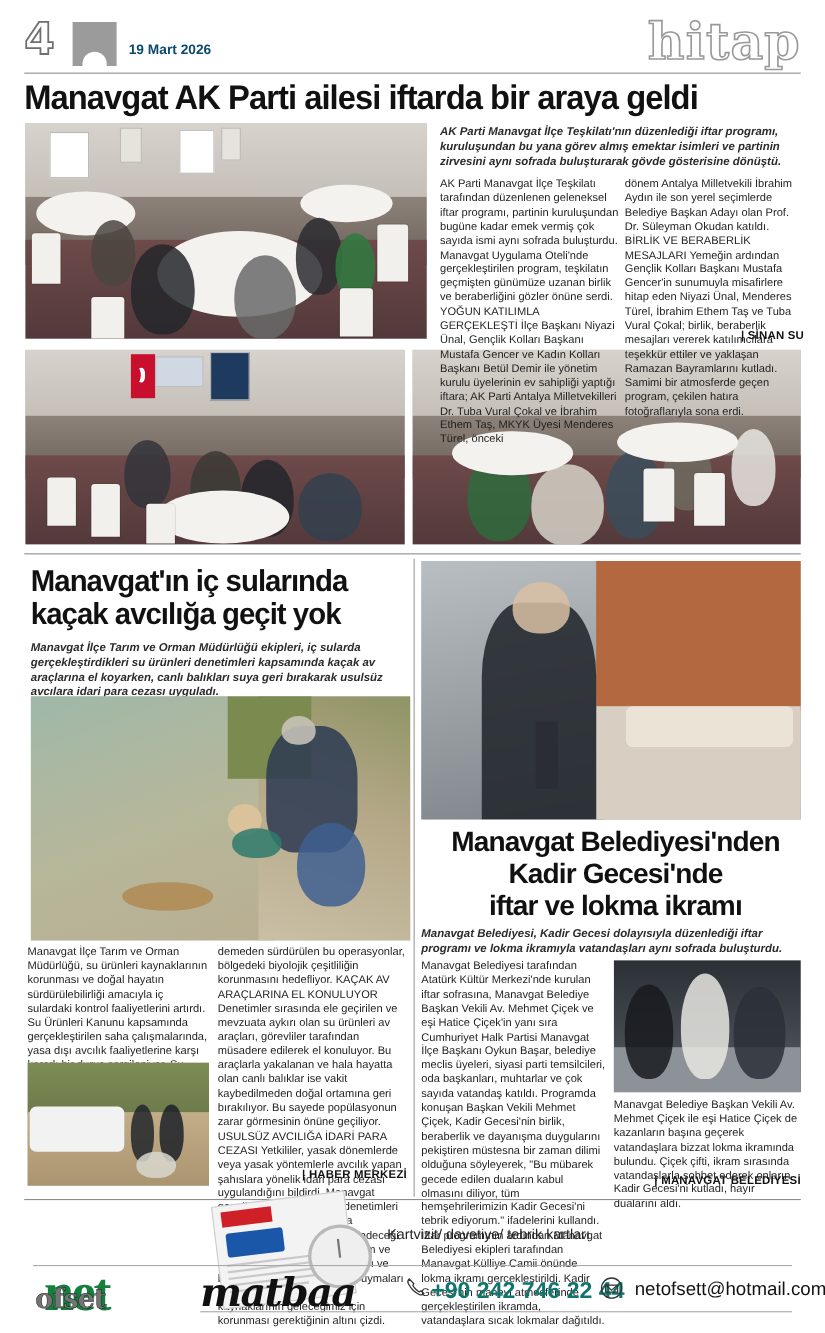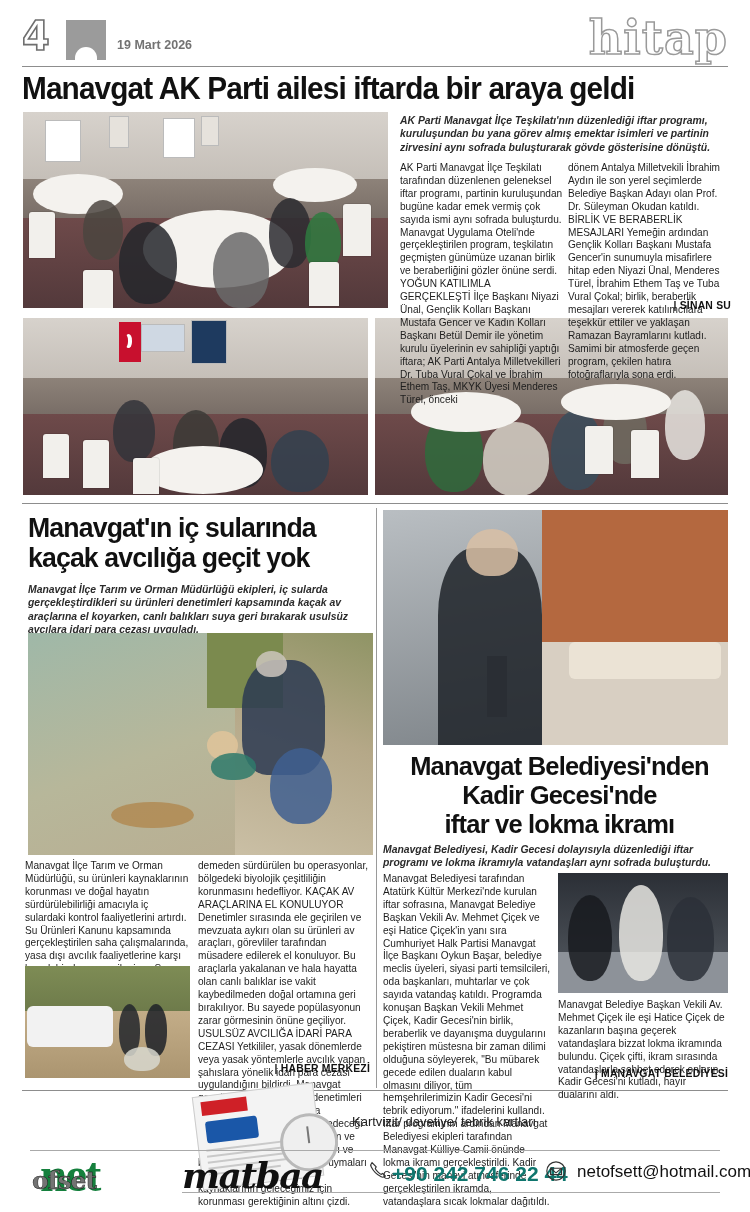--- a/index.html
+++ b/index.html
@@ -19,21 +19,21 @@
   }
   .logo-square{
     position:absolute;left:44px;top:6px;width:40px;height:40px;background:#9b9b9b;
     overflow:hidden;
   }
   .logo-arch{
     position:absolute;left:9px;bottom:0;width:22px;height:13px;
     background:#fff;border-radius:11px 11px 0 0;
   }
   .issue-date{
-    position:absolute;left:95px;top:24px;font-size:12.5px;font-weight:700;color:#737373;
+    position:absolute;left:95px;top:24px;font-size:12.5px;font-weight:700;color:#0c4a6e;
     font-family:"Liberation Sans",sans-serif;letter-spacing:0px;
   }
   .nehir{
     position:absolute;right:0;top:-2px;font-size:46px;line-height:52px;font-weight:700;
     color:#ffffff;-webkit-text-stroke:1.5px #9a9a9a;
     font-family:"DejaVu Serif", serif;letter-spacing:1px;
   }
   .rule-top{position:absolute;left:22px;top:66px;width:706px;height:1px;background:#8d8d8d;}
 
   

